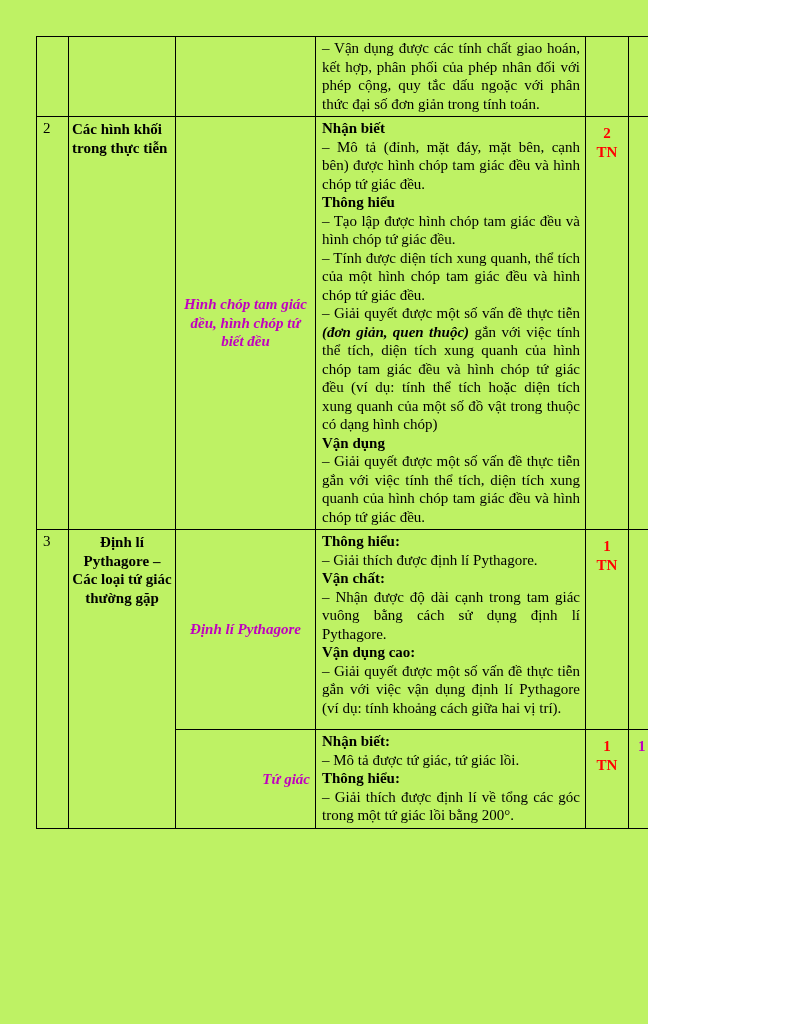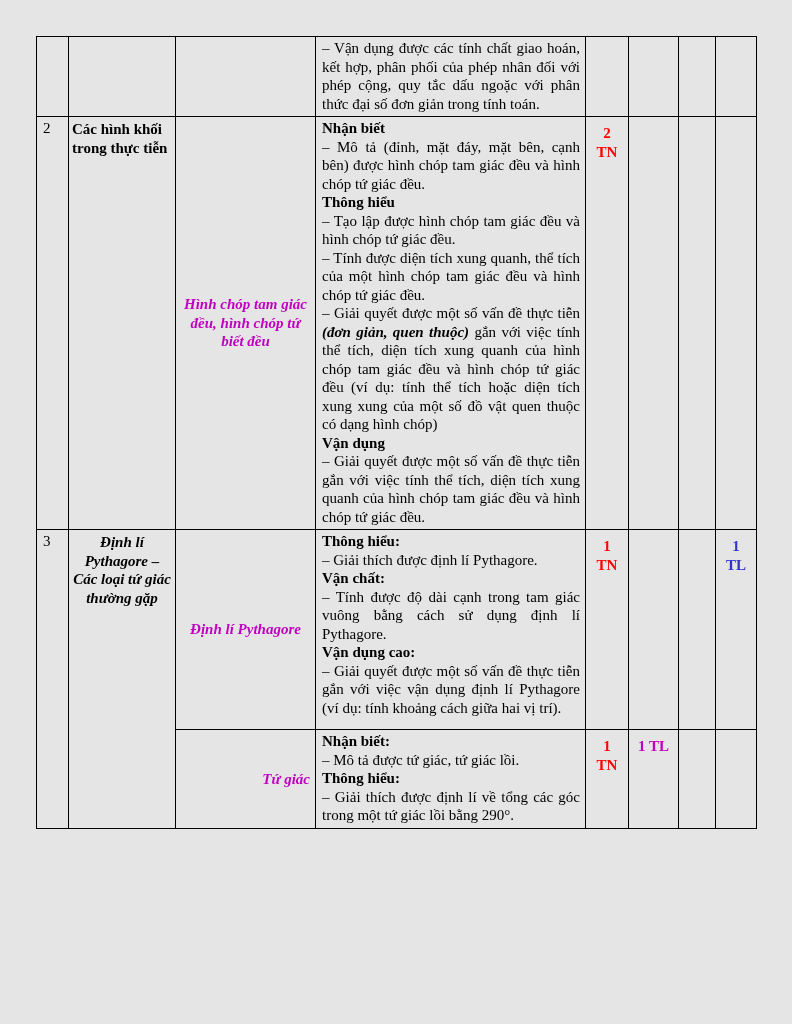--- a/index.html
+++ b/index.html
@@ -1,24 +1,24 @@
 <!DOCTYPE html>
 <html style="--c-red: #ff0000; --c-magenta: #c000c0; --c-blue: #3333cc;"><head>
 <meta charset="utf-8">
 <style>
   * { margin:0; padding:0; box-sizing:border-box; }
   html,body { width:792px; height:1024px; background:#ffffff; }
   body { font-family:"Liberation Serif","DejaVu Serif",serif; color:#000; }
-  .page { position:relative; width:792px; height:1024px; background:#e5e5e5; overflow:hidden; }
+  .page { position:relative; width:648px; height:1024px; background:#bef264; overflow:hidden; }
   table.matrix { border-collapse:collapse; table-layout:fixed; position:absolute; left:36px; top:36px; width:720px; }
   td { border:1px solid #000; vertical-align:top; font-size:15px; line-height:18.5px; }
   .c-num { padding:2px 2px 0 6px; font-size:15px; }
   .c-topic { padding:3px 3px; font-weight:bold;margin-top:23px; }
   .topic-b { text-align:left; }
-  .topic-bi { font-style:italic; text-align:center; }
+  .topic-bi { text-align:center; }
   .c-sub { vertical-align:middle; text-align:center; font-weight:bold; font-style:italic; color:var(--c-magenta,#c000c0); padding:2px 5px; }
   .c-sub.left { text-align:right; padding-left:7px; }
   .c-content { padding:2px 5px 3px 6px; text-align:justify; }
   .c-content .para { margin:0; }
   .c-cnt { text-align:center; font-weight:bold; padding-top:7px; white-space:pre-line; font-size:15px; }
   .red { color:var(--c-red,#ff0000); }
   .magenta { color:var(--c-magenta,#c000c0); }
   .blue { color:var(--c-blue,#3333cc); }
   tr.r-cont { height:72px; }
   tr.r-2 { height:392px; }
@@ -58,58 +58,58 @@
       <tr class="r-2">
         <td class="c-num">2</td>
         <td class="c-topic topic-b">Các hình khối trong thực tiễn</td>
         <td class="c-sub">Hình chóp tam giác đều,  hình chóp tứ biết đều</td>
         <td class="c-content">
             <div class="para"><span style="font-weight: bold;">Nhận biết</span></div>
             <div class="para"><span>– Mô tả (đỉnh, mặt đáy, mặt bên, cạnh bên) được hình chóp tam giác đều và hình chóp tứ giác đều.</span></div>
             <div class="para"><span style="font-weight: bold;">Thông hiểu</span></div>
             <div class="para"><span>– Tạo lập được hình chóp tam giác đều và hình chóp tứ giác đều.</span></div>
             <div class="para"><span>– Tính được diện tích xung quanh, thể tích của một hình chóp tam giác đều và hình chóp tứ giác đều.</span></div>
-            <div class="para"><span> – Giải quyết được một số vấn đề thực tiễn </span><span style="font-weight: bold; font-style: italic;">(đơn giản, quen thuộc)</span><span> gắn với việc tính thể tích, diện tích xung quanh của hình chóp tam giác đều và hình chóp tứ giác đều (ví dụ: tính thể tích hoặc diện tích xung xung của một số đồ vật quen thuộc có dạng hình chóp)</span></div>
+            <div class="para"><span> – Giải quyết được một số vấn đề thực tiễn </span><span style="font-weight: bold; font-style: italic;">(đơn giản, quen thuộc)</span><span> gắn với việc tính thể tích, diện tích xung quanh của hình chóp tam giác đều và hình chóp tứ giác đều (ví dụ: tính thể tích hoặc diện tích xung quanh của một số đồ vật trong thuộc có dạng hình chóp)</span></div>
             <div class="para"><span style="font-weight: bold;">Vận dụng</span></div>
             <div class="para"><span>– Giải quyết được một số vấn đề thực tiễn gắn với việc tính thể tích, diện tích xung quanh của hình chóp tam giác đều và hình chóp tứ giác đều.</span></div>
           </td>
         <td class="c-cnt red">2
 TN</td>
         <td class="c-cnt"></td>
         <td class="c-cnt"></td>
         <td class="c-cnt"></td>
       </tr>
 
       <tr class="r-3a">
         <td class="c-num" rowspan="2">3</td>
         <td class="c-topic topic-bi" rowspan="2">Định lí Pythagore – Các loại tứ giác thường gặp</td>
         <td class="c-sub">Định lí Pythagore</td>
         <td class="c-content">
             <div class="para"><span style="font-weight: bold;">Thông hiểu:</span></div>
             <div class="para"><span>– Giải thích được định lí Pythagore.</span></div>
             <div class="para"><span style="font-weight: bold;">Vận chất:</span></div>
-            <div class="para"><span>– Tính được độ dài cạnh trong tam giác vuông bằng cách sử dụng định lí Pythagore.</span></div>
+            <div class="para"><span>– Nhận được độ dài cạnh trong tam giác vuông bằng cách sử dụng định lí Pythagore.</span></div>
             <div class="para"><span style="font-weight: bold;">Vận dụng cao:</span></div>
             <div class="para"><span>– Giải quyết được một số vấn đề thực tiễn gắn với việc vận dụng định lí Pythagore (ví dụ: tính khoảng cách giữa hai vị trí).</span></div>
           </td>
         <td class="c-cnt red">1
 TN</td>
         <td class="c-cnt"></td>
         <td class="c-cnt"></td>
         <td class="c-cnt blue">1
 TL</td>
       </tr>
 
       <tr class="r-3b">
         <td class="c-sub left">Tứ giác</td>
         <td class="c-content">
             <div class="para"><span style="font-weight: bold; margin-top: 16px;">Nhận biết:</span></div>
             <div class="para"><span>– Mô tả được tứ giác, tứ giác lồi.</span></div>
             <div class="para"><span style="font-weight: bold;">Thông hiểu:</span></div>
-            <div class="para"><span>– Giải thích được định lí về tổng các góc trong một tứ giác lồi bằng 290°.</span></div>
+            <div class="para"><span>– Giải thích được định lí về tổng các góc trong một tứ giác lồi bằng 200°.</span></div>
           </td>
         <td class="c-cnt red">1
 TN</td>
         <td class="c-cnt magenta">1 TL</td>
         <td class="c-cnt"></td>
         <td class="c-cnt"></td>
       </tr>
 
     </tbody>
   </table>

